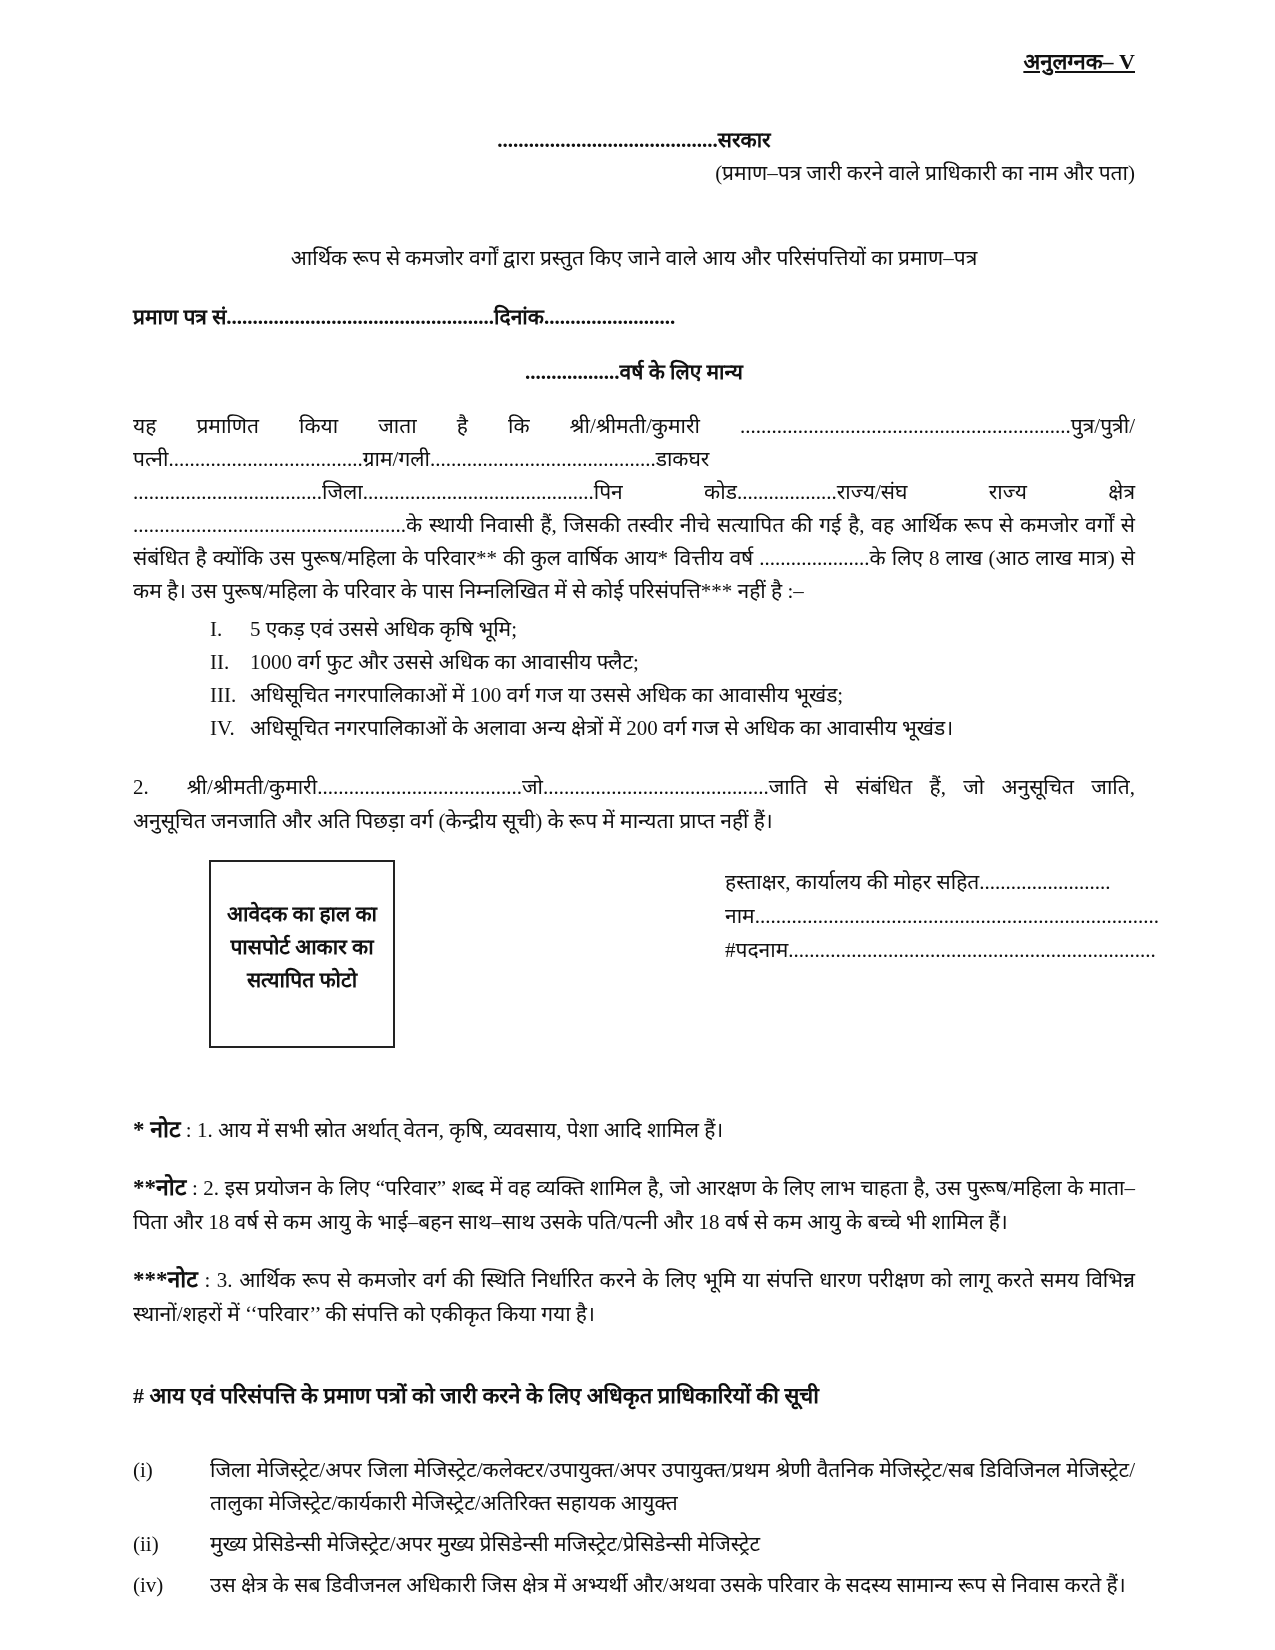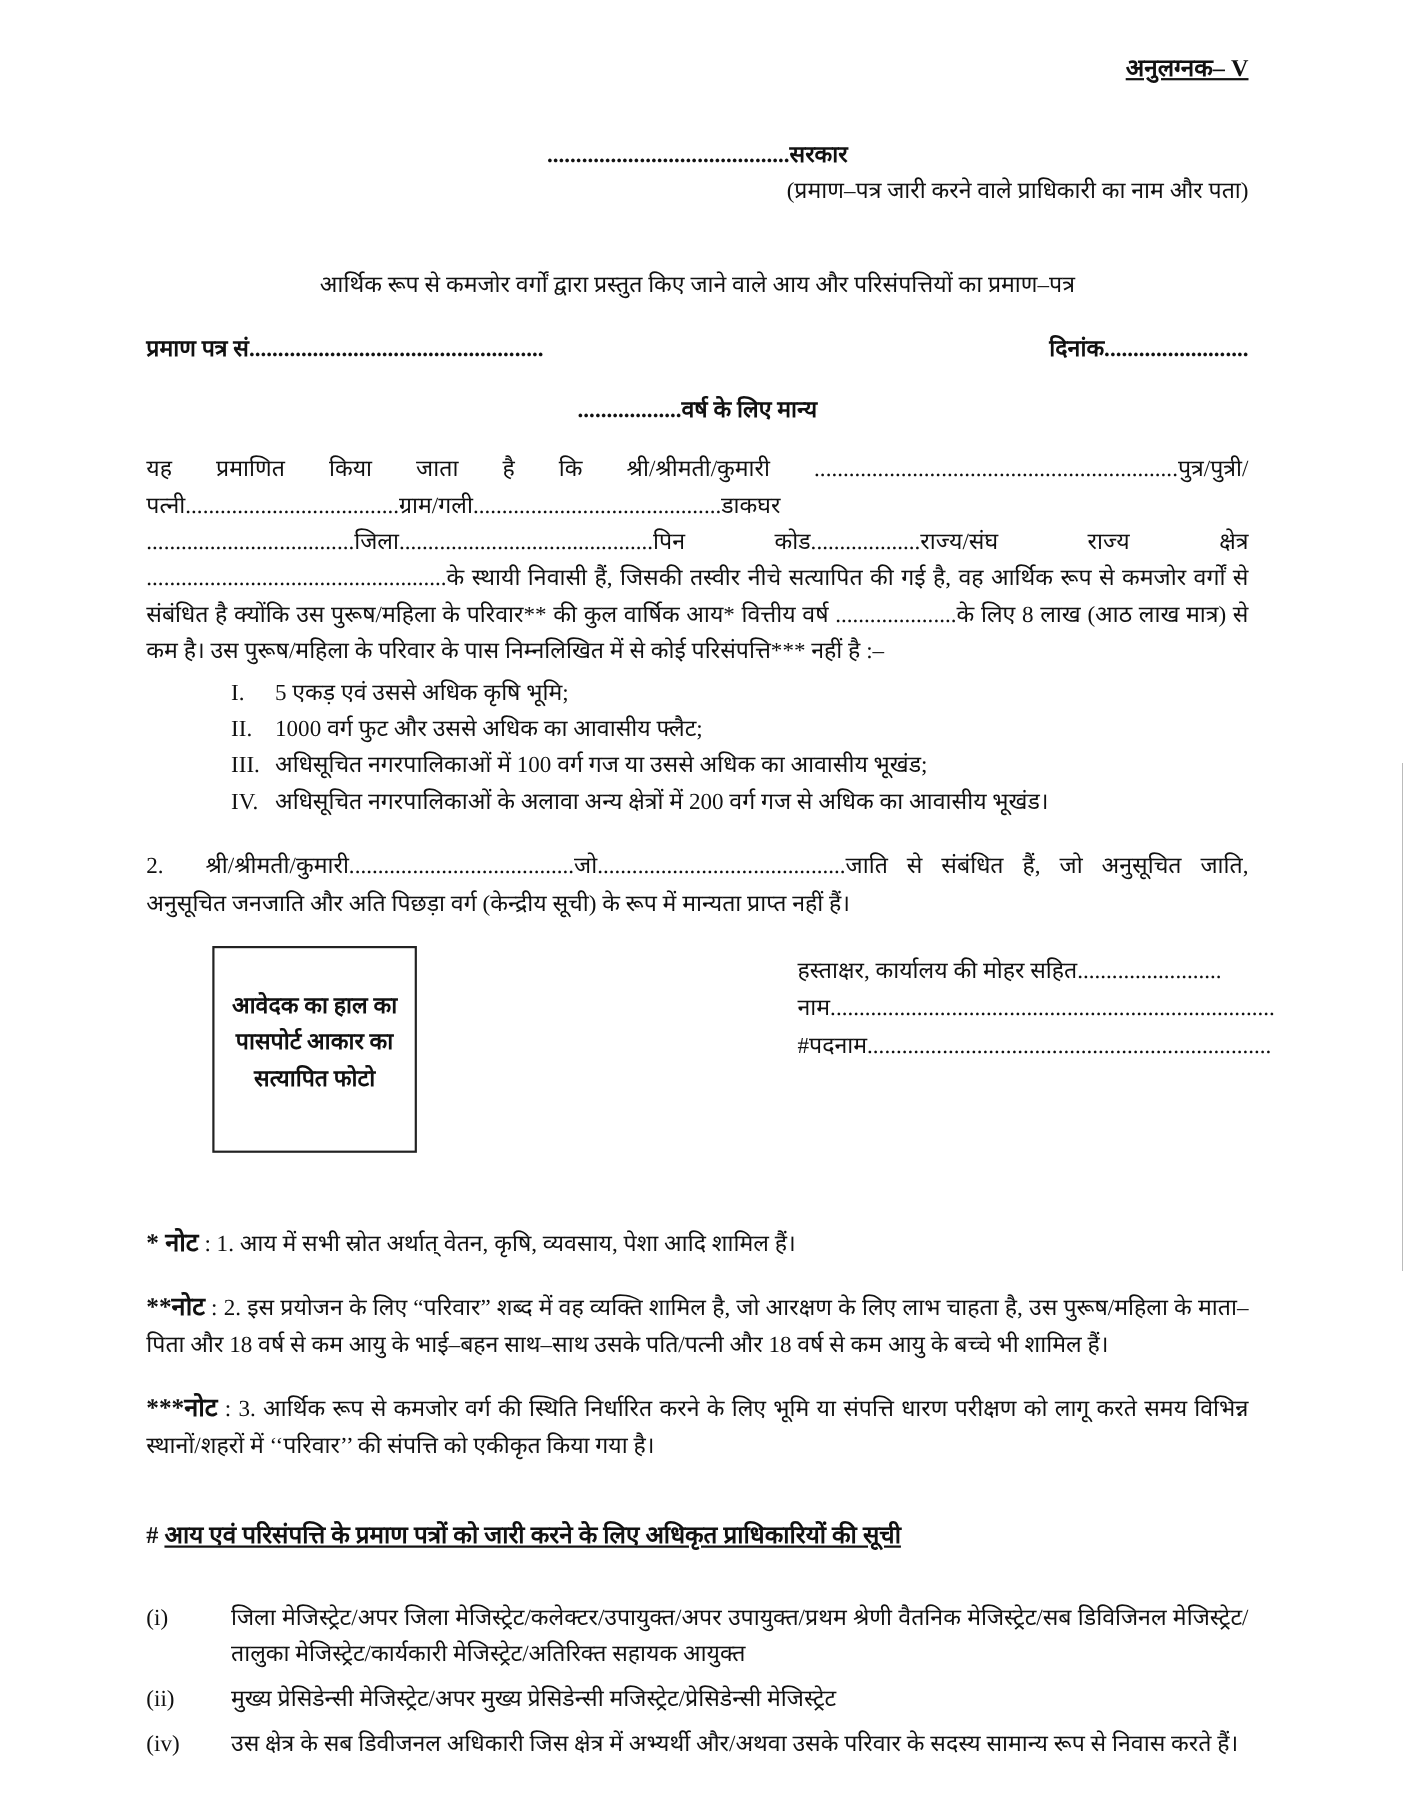--- a/index.html
+++ b/index.html
@@ -14,46 +14,46 @@
     line-height:1.58;
     box-sizing:border-box;
     padding:45px 140px 30px 133px;
     overflow:hidden;
   }
   .annexure{text-align:right;font-size:22px;}
   .annexure span{font-weight:bold;text-decoration:underline;}
   .gov-line{text-align:center;font-weight:bold;margin-top:44px;}
   .authority-line{text-align:right;font-weight:normal;}
   .doc-title{text-align:center;font-weight:normal;margin-top:52px;}
-  .cert-row{display:flex;justify-content:space-between;margin-top:26px;font-weight:bold;}
+  .cert-row{display:flex;justify-content:flex-start;margin-top:26px;font-weight:bold;}
   .validity{text-align:center;font-weight:bold;margin-top:22px;}
   .para1{margin:20px 0 0 0;text-align:justify;}
   .assets{margin-top:4px;}
   .asset-row{display:flex;margin-left:77px;}
   .asset-num{width:40px;flex:0 0 40px;}
   .asset-text{flex:1;}
   .para2{margin:26px 0 0 0;text-align:justify;}
   .num-gap{display:inline-block;width:38px;}
   .photo-sig{position:relative;height:206px;margin-top:22px;}
   .photo-box{
-    position:absolute;left:60px;top:0;
+    position:absolute;left:76px;top:0;
     width:186px;height:188px;
     border:2px solid #222;
     box-sizing:border-box;
     display:flex;align-items:flex-start;justify-content:center;
     padding:36px 8px 0 8px;
     text-align:center;font-weight:bold;
   }
   .sig-block{position:absolute;left:592px;top:6px;}
   .sig-block div{margin-bottom:1px;}
   .notes{margin-top:46px;}
   .note{text-align:justify;margin-top:22px;}
   .note .marker{font-weight:bold;font-size:23px;}
   .auth-heading{margin-top:48px;font-weight:bold;font-size:22px;}
-  .auth-heading .underlined{text-decoration:underline;}
+  .auth-heading .underlined{}
   .auth-list{margin-top:40px;}
   .auth-row{display:flex;margin-top:8px;}
   .auth-num{width:77px;flex:0 0 77px;}
   .auth-text{flex:1;text-align:justify;}
 </style>
 </head>
 <body>
 
 <div class="page">
 

